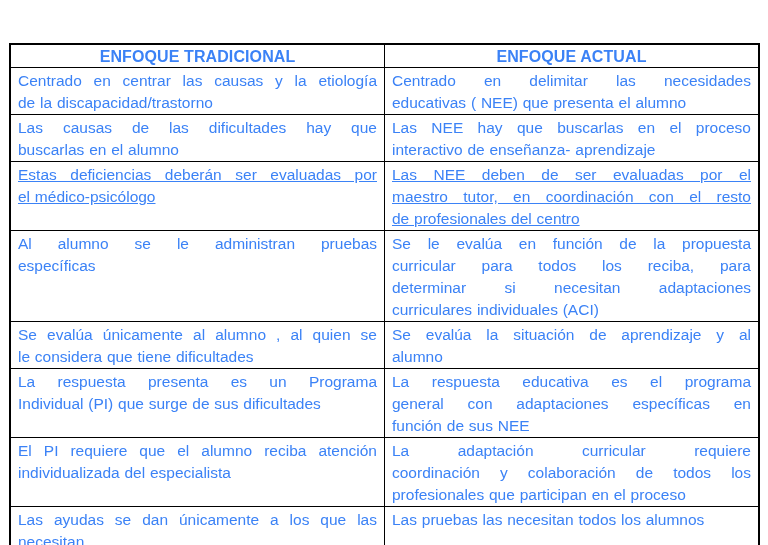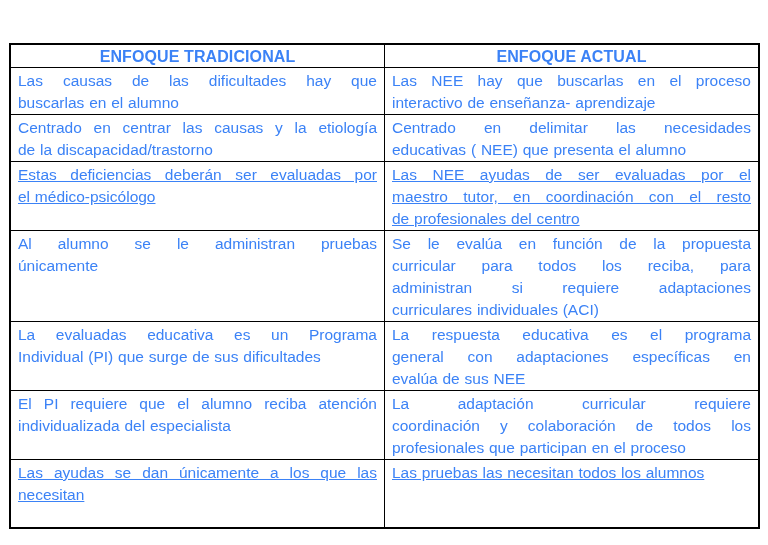--- a/index.html
+++ b/index.html
@@ -44,21 +44,21 @@
     line-height: 22px;
     padding: 2px 7px 0 7px;
   }
   thead tr        { height: 23px; }
   tbody tr:nth-child(1) { height: 47px; }
   tbody tr:nth-child(2) { height: 46px; }
   tbody tr:nth-child(3) { height: 67px; text-decoration: underline; }
   tbody tr:nth-child(4) { height: 89px; }
   tbody tr:nth-child(5) { height: 46px; }
   tbody tr:nth-child(6) { height: 67px; }
-  tbody tr:nth-child(7) { height: 68px; text-decoration: underline; }
+  tbody tr:nth-child(7) { height: 68px; }
   tbody tr:nth-child(8) { height: 69px; }
   .cell-line {
     text-align: justify;
     text-align-last: justify;
     word-spacing: 0.5px;
   }
   .cell-line.last {
     text-align-last: left;
   }
 </style>
@@ -69,70 +69,80 @@
   <table class="compare">
     <thead>
       <tr>
         <th>ENFOQUE TRADICIONAL</th>
         <th>ENFOQUE ACTUAL</th>
       </tr>
     </thead>
     <tbody>
         <tr>
           <td>
+            <div class="cell-line">Centrado en centrar las causas y la etiología</div>
+            <div class="cell-line last">de la discapacidad/trastorno</div>
+          </td>
+          <td>
+            <div class="cell-line">Centrado en delimitar las necesidades</div>
+            <div class="cell-line last">educativas ( NEE) que presenta el alumno</div>
+          </td>
+        </tr>
+        <tr>
+          <td>
             <div class="cell-line">Las causas de las dificultades hay que</div>
             <div class="cell-line last">buscarlas en el alumno</div>
           </td>
           <td>
             <div class="cell-line">Las NEE hay que buscarlas en el proceso</div>
             <div class="cell-line last">interactivo de enseñanza- aprendizaje</div>
           </td>
         </tr>
         <tr>
           <td>
-            <div class="cell-line">Centrado en centrar las causas y la etiología</div>
-            <div class="cell-line last">de la discapacidad/trastorno</div>
-          </td>
-          <td>
-            <div class="cell-line">Centrado en delimitar las necesidades</div>
-            <div class="cell-line last">educativas ( NEE) que presenta el alumno</div>
-          </td>
-        </tr>
-        <tr>
-          <td>
             <div class="cell-line">Estas deficiencias deberán ser evaluadas por</div>
             <div class="cell-line last">el médico-psicólogo</div>
           </td>
           <td>
-            <div class="cell-line">Las NEE ayudas de ser evaluadas por el</div>
+            <div class="cell-line">Las NEE deben de ser evaluadas por el</div>
             <div class="cell-line">maestro tutor, en coordinación con el resto</div>
             <div class="cell-line last">de profesionales del centro</div>
           </td>
         </tr>
         <tr>
           <td>
             <div class="cell-line">Al alumno se le administran pruebas</div>
-            <div class="cell-line last">únicamente</div>
+            <div class="cell-line last">específicas</div>
           </td>
           <td>
             <div class="cell-line">Se le evalúa en función de la propuesta</div>
             <div class="cell-line">curricular para todos los reciba, para</div>
-            <div class="cell-line">administran si requiere adaptaciones</div>
+            <div class="cell-line">determinar si necesitan adaptaciones</div>
             <div class="cell-line last">curriculares individuales (ACI)</div>
           </td>
         </tr>
         <tr>
           <td>
-            <div class="cell-line">La evaluadas educativa es un Programa</div>
+            <div class="cell-line">Se evalúa únicamente al alumno , al quien se</div>
+            <div class="cell-line last">le considera que tiene dificultades</div>
+          </td>
+          <td>
+            <div class="cell-line">Se evalúa la situación de aprendizaje y al</div>
+            <div class="cell-line last">alumno</div>
+          </td>
+        </tr>
+        <tr>
+          <td>
+            <div class="cell-line">La respuesta presenta es un Programa</div>
             <div class="cell-line last">Individual (PI) que surge de sus dificultades</div>
           </td>
           <td>
             <div class="cell-line">La respuesta educativa es el programa</div>
             <div class="cell-line">general con adaptaciones específicas en</div>
-            <div class="cell-line last">evalúa de sus NEE</div>
+            <div class="cell-line last">función de sus NEE</div>
           </td>
         </tr>
         <tr>
           <td>
             <div class="cell-line">El PI requiere que el alumno reciba atención</div>
             <div class="cell-line last">individualizada del especialista</div>
           </td>
           <td>
             <div class="cell-line">La adaptación curricular requiere</div>
             <div class="cell-line">coordinación y colaboración de todos los</div>

